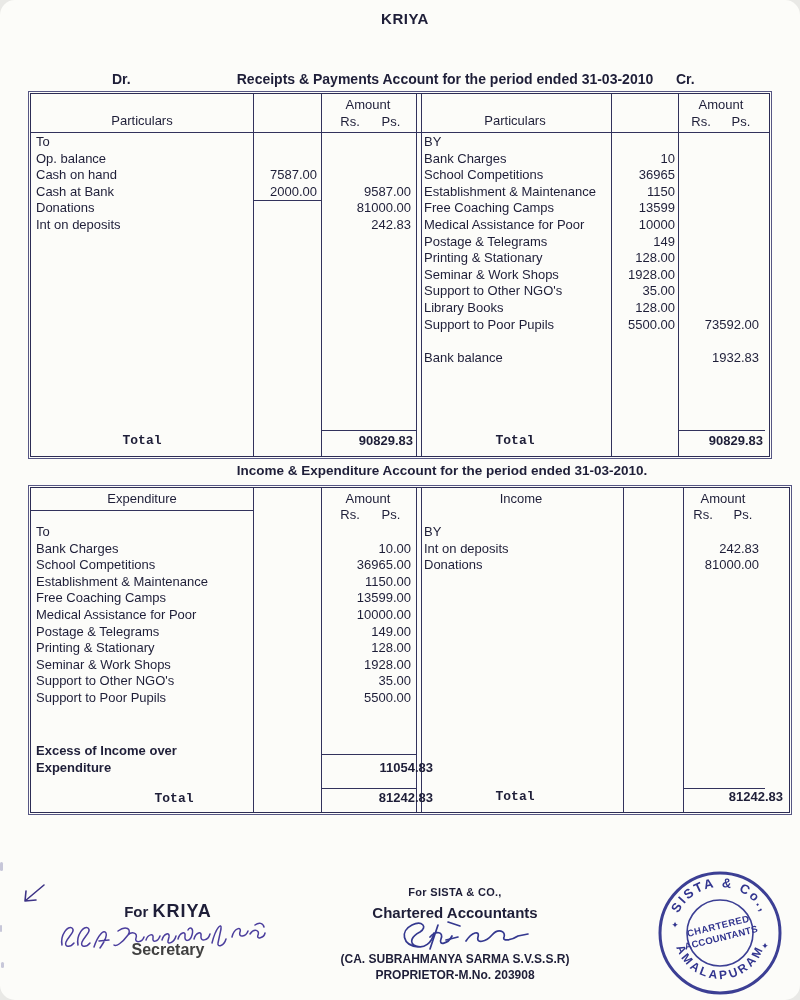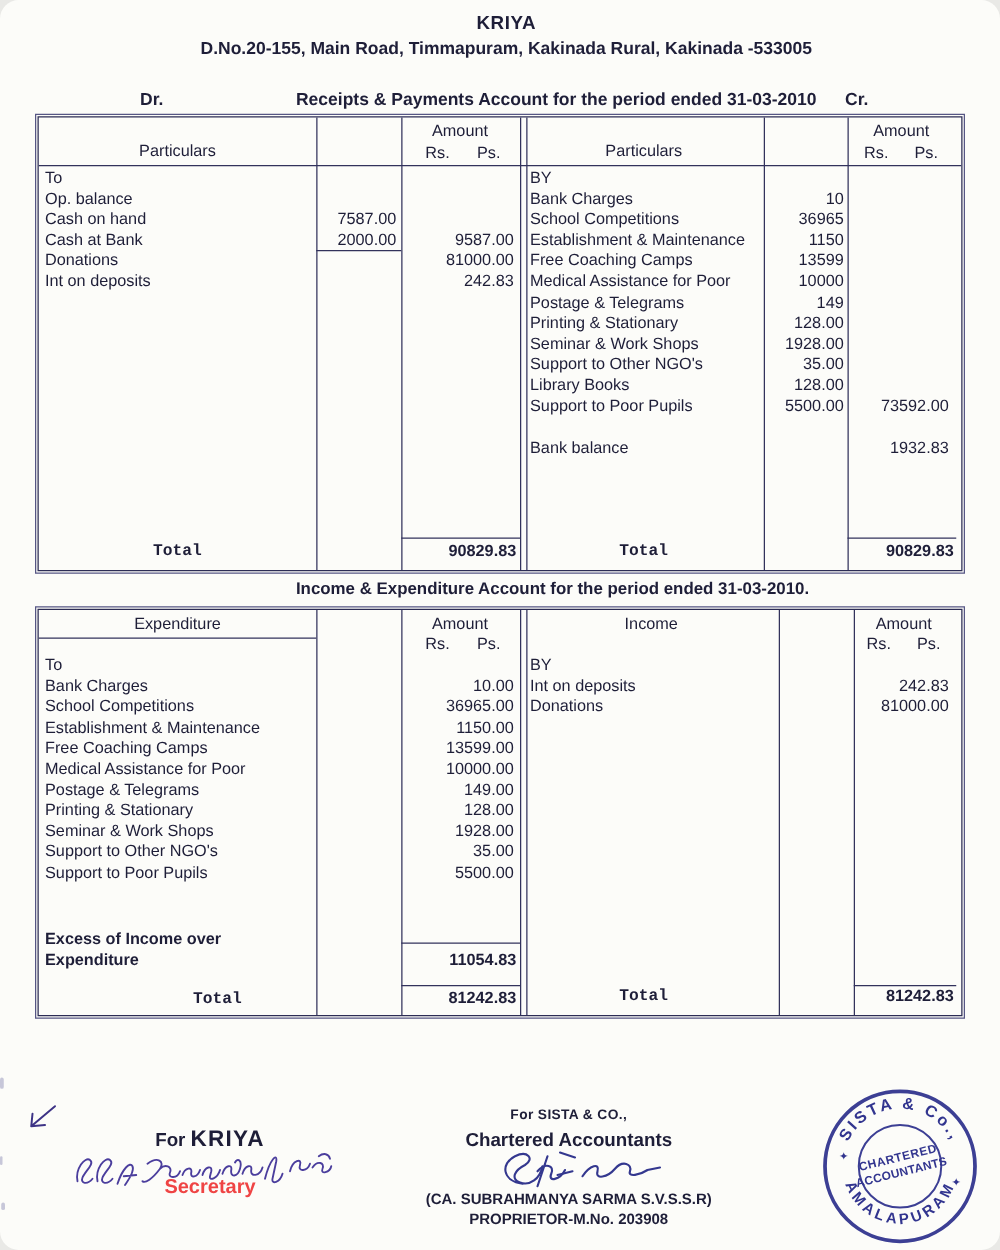--- a/index.html
+++ b/index.html
@@ -17,21 +17,21 @@
   .org{top:10px;left:405px;font-size:15px;font-weight:bold;letter-spacing:.5px;}
   .addr{top:30px;left:405px;font-size:14px;font-weight:bold;}
   .cap{font-size:14px;font-weight:bold;}
   
   .tbl{
     position:absolute;left:30px;width:738px;
     border:1.4px solid #2c2c55;outline:1px solid #565684;outline-offset:1.5px;
     background:#fcfcf9;
   }
   #rp-table{top:93px;height:362px;}
-  #ie-table{top:487px;height:324px;}
+  #ie-table{top:487px;height:324px;padding-left:20px;}
   .tbl-inner{position:absolute;inset:0;font-size:13px;}
   .vl{position:absolute;top:0;bottom:0;width:1.2px;background:#32325c;}
   .hl{position:absolute;height:1.2px;background:#32325c;}
   .hdr{position:absolute;white-space:nowrap;transform:translateX(-50%);}
   .rows{position:absolute;}
   .row{position:relative;height:16.6px;line-height:16.5px;white-space:nowrap;}
   .row .sub,.row .amt{position:absolute;top:0;}
   .t1L{left:5px;top:40px;width:377px;}
   .t1L .sub{right:96px;}
   .t1L .amt{right:2px;}
@@ -41,39 +41,38 @@
   .t2L{left:5px;top:36px;width:377px;}
   .t2L .amt{right:2px;}
   .t2R{left:393px;top:36px;width:337px;}
   .t2R .amt{right:2px;}
   .totlbl{position:absolute;font-weight:bold;transform:translateX(-50%);white-space:nowrap;font-family:Liberation Mono, monospace;}
   .totval{position:absolute;font-weight:bold;}
   .ie-title{top:463px;left:442px;font-size:13.5px;font-weight:bold;}
   
   .f-kriya{top:901px;left:168px;font-size:15px;font-weight:bold;}
   .f-kriya .big{font-size:18px;letter-spacing:1px;}
-  .f-secretary{top:941px;left:168px;font-size:16px;font-weight:bold;color:#ef4444;}
+  .f-secretary{top:941px;left:168px;font-size:16px;font-weight:bold;color:#404040;}
   .f-sista1{top:886px;left:455px;font-size:11px;font-weight:bold;letter-spacing:.3px;}
   .f-sista2{top:904px;left:455px;font-size:15px;font-weight:bold;}
   .f-ca{top:952px;left:455px;font-size:12px;font-weight:bold;}
   .f-prop{top:968px;left:455px;font-size:12px;font-weight:bold;}
   .speck{position:absolute;background:#9a9ac0;opacity:.55;border-radius:2px;}
   svg text{font-family:"Liberation Sans","DejaVu Sans",sans-serif;}
 </style>
 </head>
 <body>
 
 <div id="page">
 
   <div class="speck" style="left:0;top:862px;width:3px;height:9px;"></div>
   <div class="speck" style="left:0;top:925px;width:2px;height:7px;"></div>
   <div class="speck" style="left:1px;top:962px;width:3px;height:6px;"></div>
 
   <div class="abs ctr org">KRIYA</div>
-  <div class="abs ctr addr">D.No.20-155, Main Road, Timmapuram, Kakinada Rural, Kakinada -533005</div>
 
   <div class="abs cap" style="top:71px;left:112px;">Dr.</div>
   <div class="abs ctr cap" style="top:71px;left:445px;">Receipts &amp; Payments Account for the period ended 31-03-2010</div>
   <div class="abs cap" style="top:71px;left:676px;">Cr.</div>
 
   <div class="tbl" id="rp-table">
     <div class="tbl-inner">
 
       <div class="vl" style="left:222px;"></div>
       <div class="vl" style="left:290px;"></div>

